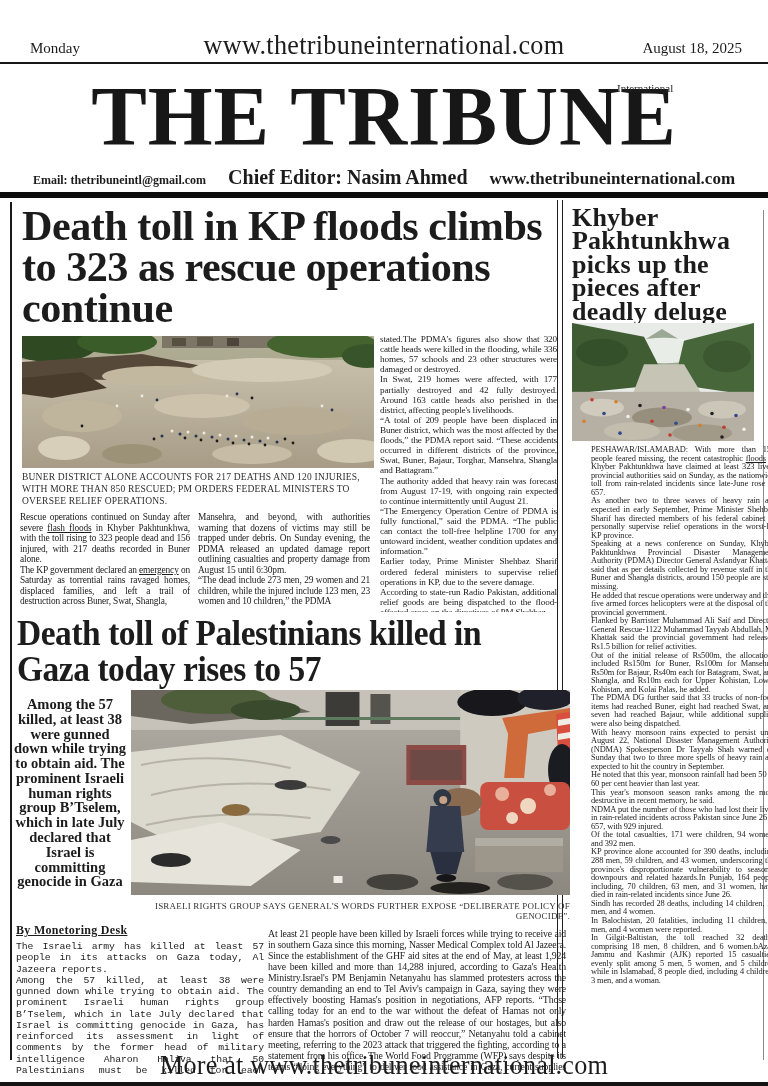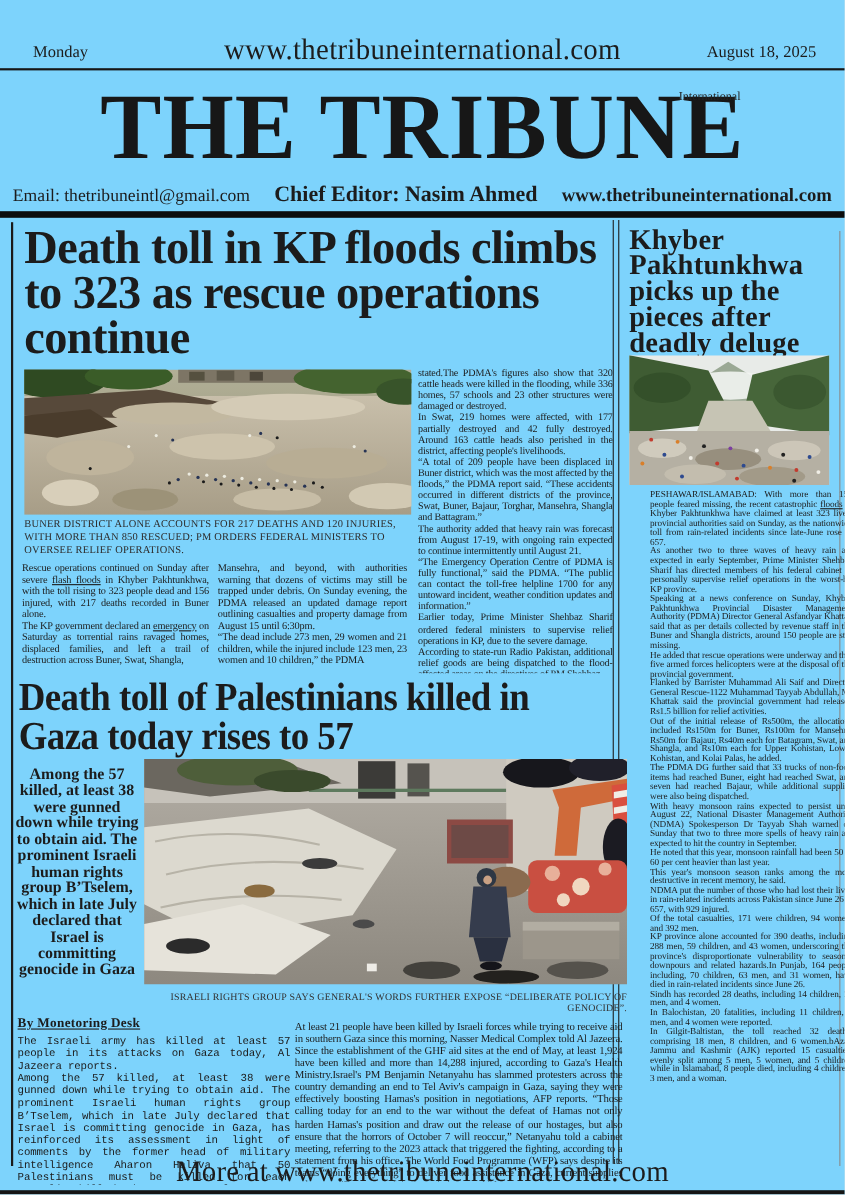--- a/index.html
+++ b/index.html
@@ -1,33 +1,33 @@
 <!DOCTYPE html>
 <html><head>
 <meta charset="utf-8">
 <style>
   html,body{margin:0;padding:0;background:#e7e5e2;}
   .page{
     position:relative;width:768px;height:1086px;margin:0 auto;
-    background:#7dd3fc;color:#1c1c1c;overflow:hidden;
+    background:#ffffff;color:#1c1c1c;overflow:hidden;
     font-family:"Liberation Serif","DejaVu Serif",serif;
   }
   .abs{position:absolute;}
   
   .topbar-day{top:40px;left:30px;font-size:15px;}
   .topbar-site{top:30px;left:0;width:768px;text-align:center;font-size:27px;letter-spacing:.3px;transform:scaleX(.97);}
   .topbar-date{top:40px;right:26px;font-size:15px;}
   .rule-top{top:62px;left:0;width:768px;height:2px;background:#161616;}
   
   .mast-title{top:74px;left:0;width:768px;text-align:center;font-size:85px;font-weight:bold;
     line-height:1;letter-spacing:1px;color:#171717;transform:scaleX(.98);}
   .mast-edition{top:82px;left:617px;font-size:11px;color:#222;}
   .contact-row{top:166px;left:0;width:768px;text-align:center;white-space:nowrap;}
   .contact-row span{margin:0 9px;}
-  .c-email{font-size:16px;font-weight:normal;}
+  .c-email{font-size:12px;font-weight:bold;}
   .c-editor{font-size:20px;font-weight:bold;}
   .c-site{font-size:17px;font-weight:bold;}
   .rule-thick{top:192px;left:0;width:768px;height:6px;background:#0c0c0c;}
   .rule-bottom{top:1082px;left:0;width:768px;height:4px;background:#151515;}
   
   .left-margin-line{left:10px;top:202px;height:858px;width:2px;background:#1a1a1a;}
   .divider-v{left:557px;top:200px;height:858px;width:4px;border-left:1.5px solid #1f1f1f;border-right:1.5px solid #1f1f1f;}
   .right-edge-line{left:763px;top:210px;height:850px;width:1px;background:#8a8a8a;}
   
   .headline-1{top:206px;left:22px;width:536px;font-size:43px;font-weight:bold;line-height:.95;

